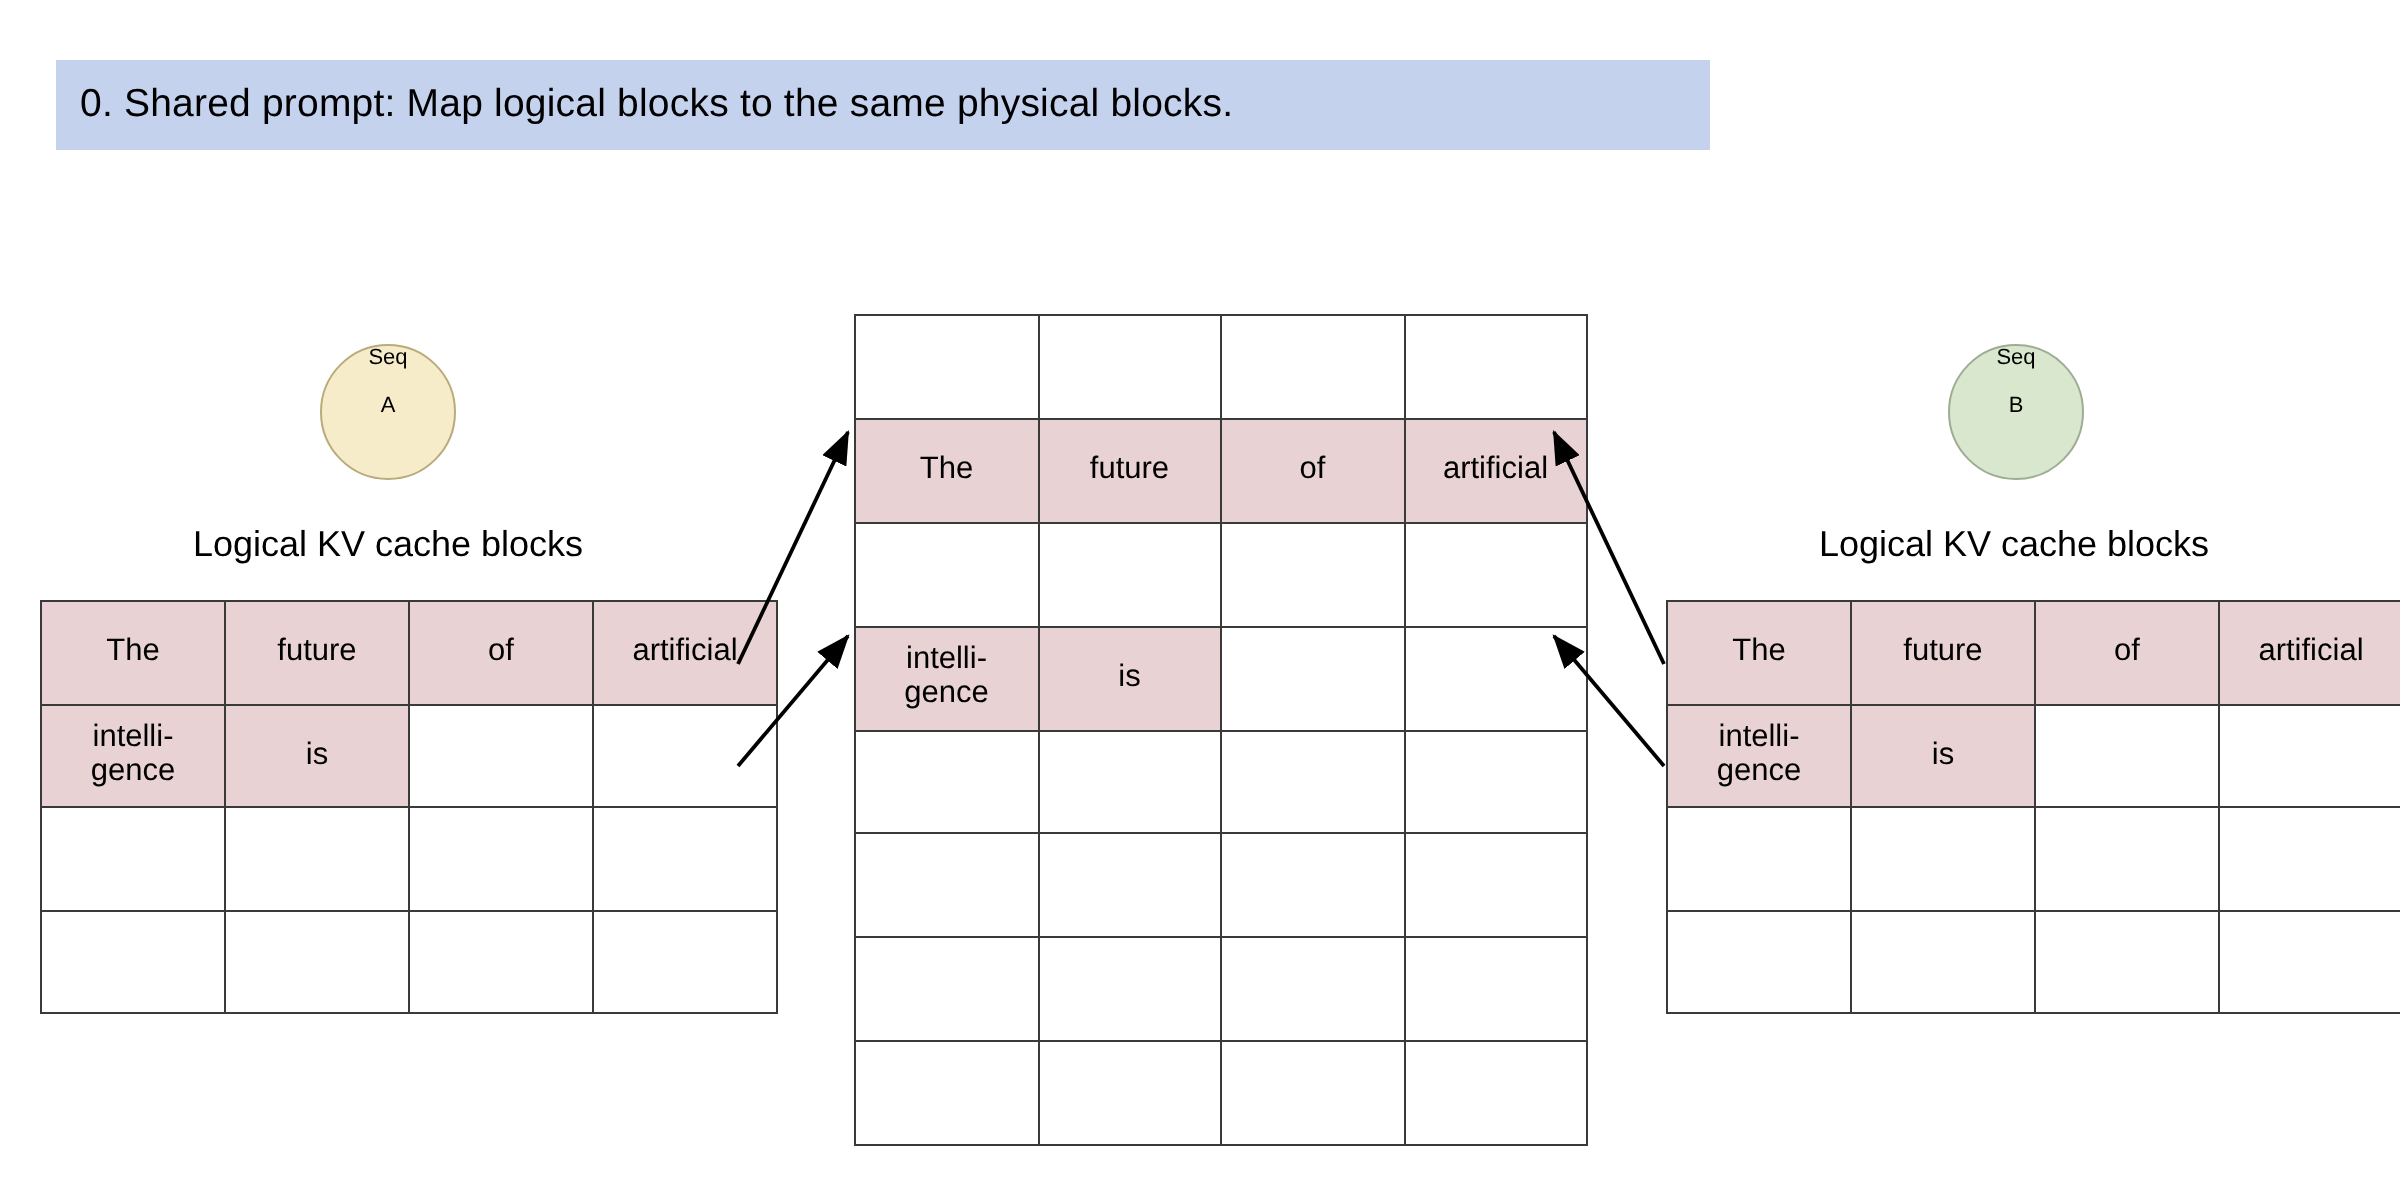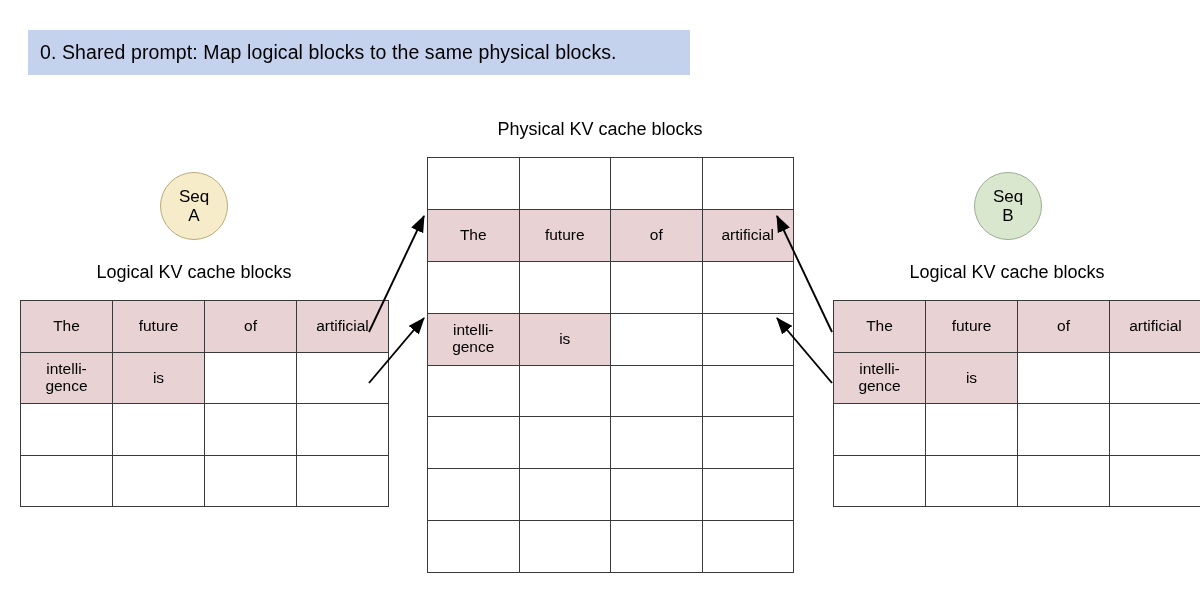--- a/index.html
+++ b/index.html
@@ -14,21 +14,21 @@
     background: #ffffff;
     font-family: "Liberation Sans", sans-serif;
     overflow: hidden;
   }
 
   
   #title-banner {
     position: absolute;
     left: 28px;
     top: 30px;
-    width: 662px;
+    width: 827px;
     height: 45px;
     background: #c5d2ee;
     display: flex;
     align-items: center;
     padding-left: 12px;
     box-sizing: border-box;
   }
   #title-banner .banner-text {
     font-size: 19.5px;
     color: #000000;
@@ -52,24 +52,24 @@
   .seq-circle {
     position: absolute;
     width: 68px;
     height: 68px;
     border-radius: 50%;
     border: 1.4px solid #9a9a7a;
     box-sizing: border-box;
     display: flex;
     flex-direction: column;
     align-items: center;
-    justify-content: center;
     line-height: 1.12;
-    font-size: 17px;
-    color: #000000;
+    font-size: 11px;
+    color: #000000;
+    gap: 12px;
   }
   #seq-a-badge { left: 160px; top: 172px; background: #f6ecc9; border-color: #b9ab7a; }
   #seq-b-badge { left: 974px; top: 172px; background: #d8e7cd; border-color: #9dad93; }
 
   
   .block-table {
     position: absolute;
     border-collapse: collapse;
     table-layout: fixed;
     background: #e5e5e5;
@@ -117,21 +117,20 @@
   <div class="seq-circle" id="seq-a-badge">
     <span>Seq</span>
     <span>A</span>
   </div>
 
   <div class="seq-circle" id="seq-b-badge">
     <span>Seq</span>
     <span>B</span>
   </div>
 
-  <div class="heading" id="physical-heading">Physical KV cache blocks</div>
   <div class="heading" id="left-heading">Logical KV cache blocks</div>
   <div class="heading" id="right-heading">Logical KV cache blocks</div>
 
   <table class="block-table" id="left-table">
       <tbody>
         <tr>
           <td class="filled">The</td>
           <td class="filled">future</td>
           <td class="filled">of</td>
           <td class="filled">artificial</td>

